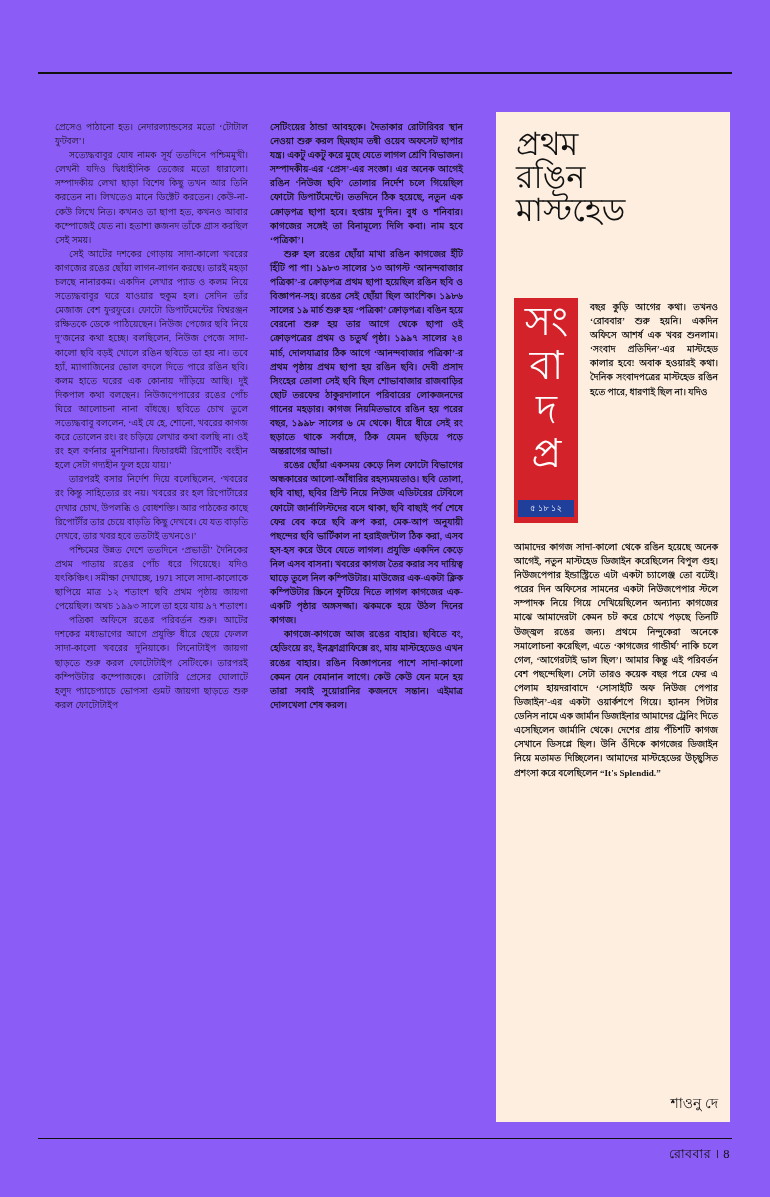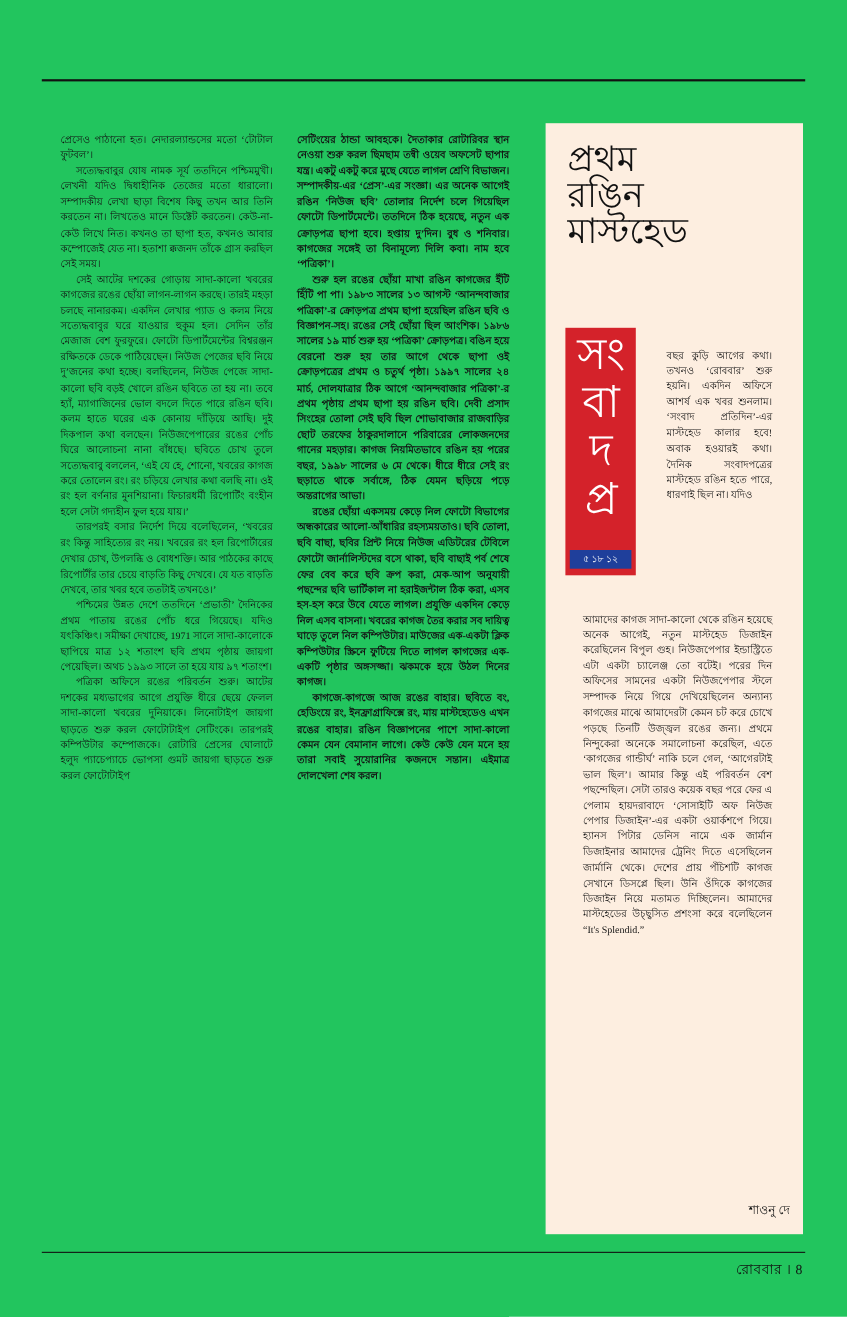--- a/index.html
+++ b/index.html
@@ -13,21 +13,21 @@
     font-family: "Liberation Serif", "DejaVu Serif", serif;
     color: #111111;
     position: relative;
     overflow: hidden;
   }
   .page {
     position: absolute;
     left: 0; top: 0;
     width: 770px;
     height: 1197px;
-    background: #22c55e;
+    background: #8b5cf6;
   }
   
   .top-rule {
     position: absolute;
     left: 38px;
     top: 72px;
     width: 694px;
     height: 2px;
     background: #111111;
   }
@@ -135,28 +135,28 @@
   #panel-top-right {
     left: 590px;
     top: 300px;
     width: 128px;
   }
   #panel-body {
     left: 514px;
     top: 540px;
     width: 204px;
   }
-  .panel-col p { margin: 16px; text-indent: 14px; }
+  .panel-col p { margin: 0; text-indent: 14px; font-weight: bold; }
   .panel-col p.noind { text-indent: 0; }
 
   .byline {
     position: absolute;
     right: 52px;
     top: 1092px;
-    font-size: 11px;
+    font-size: 14px;
     color: #111111;
   }
 </style>
 </head>
 <body>
 
 <div class="page">
 
   <div class="top-rule"></div>
 

